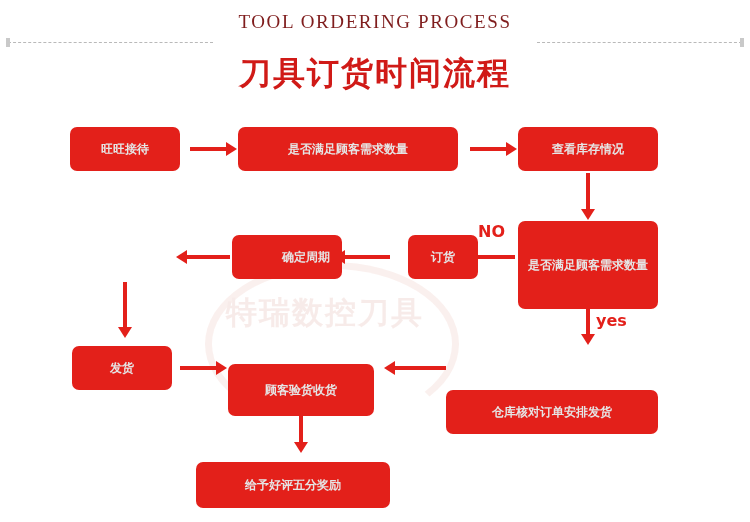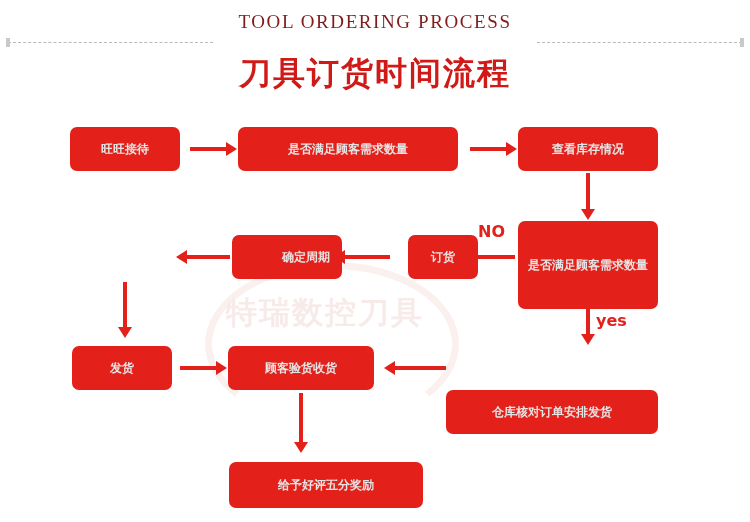--- a/index.html
+++ b/index.html
@@ -245,29 +245,29 @@
     <div class="head down" style="left:0; top:45px;"></div>
   </div>
 
   <div class="node" style="left:72px; top:346px; width:100px; height:44px;">发货</div>
 
   <div class="arrow" style="left:180px; top:361px; width:48px; height:14px;">
     <div class="line" style="left:0; top:5px; width:38px; height:4px;"></div>
     <div class="head right" style="left:36px; top:0;"></div>
   </div>
 
-  <div class="node" style="left:228px; top:346px; width:146px; height:44px;">顾客验货收货</div>
+  <div class="node" style="left:228px; top:364px; width:146px; height:52px;">顾客验货收货</div>
 
   <div class="arrow" style="left:384px; top:361px; width:62px; height:14px;">
     <div class="line" style="left:11px; top:5px; width:51px; height:4px;"></div>
     <div class="head left" style="left:0; top:0;"></div>
   </div>
 
   <div class="node" style="left:446px; top:346px; width:212px; height:44px;margin-top:44px;">仓库核对订单安排发货</div>
 
   <div class="arrow" style="left:294px; top:393px; width:14px; height:62px;">
     <div class="line" style="left:5px; top:0; width:4px; height:51px;"></div>
     <div class="head down" style="left:0; top:49px;"></div>
   </div>
 
-  <div class="node" style="left:196px; top:462px; width:194px; height:46px;margin-left:33px;">给予好评五分奖励</div>
+  <div class="node" style="left:196px; top:462px; width:194px; height:46px;">给予好评五分奖励</div>
 
 </div>
 
 </body></html>

